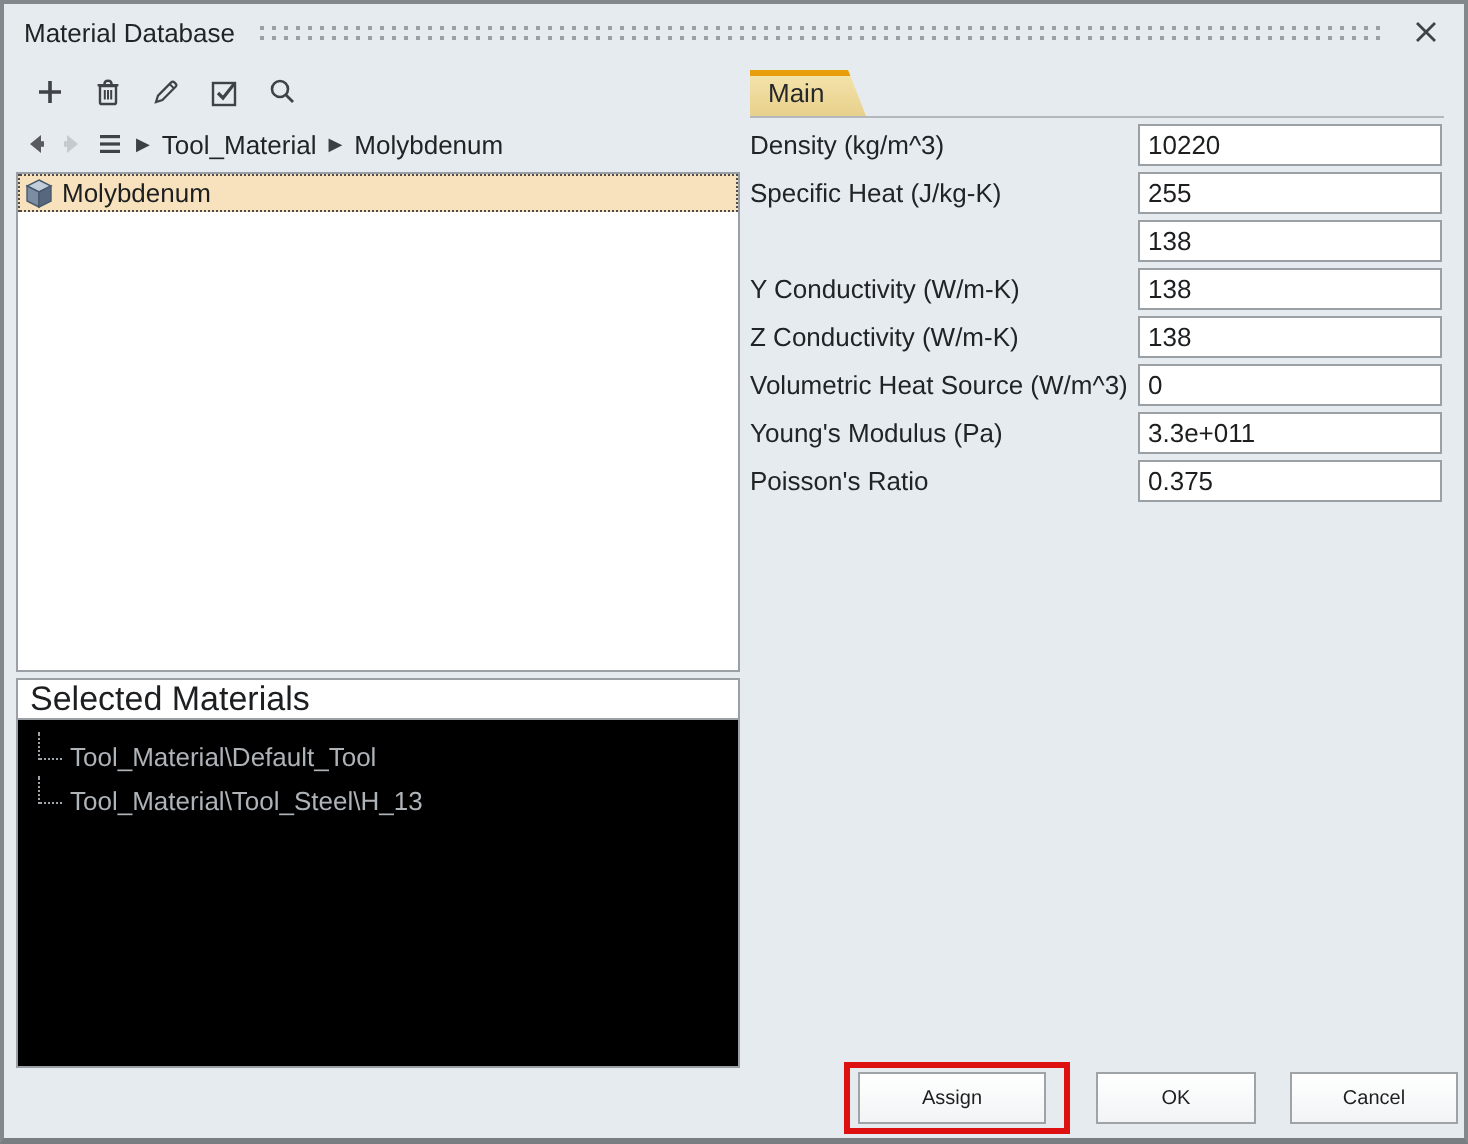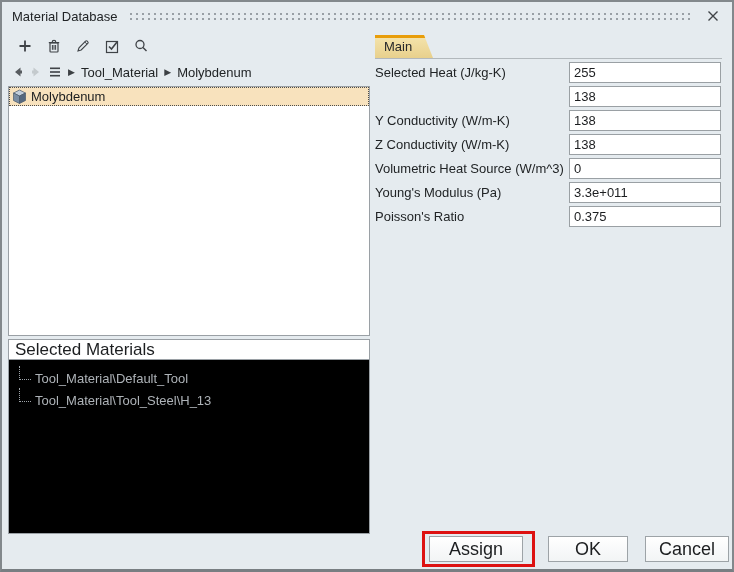--- a/index.html
+++ b/index.html
@@ -113,21 +113,21 @@
     margin-left:auto;width:152px;height:21px;box-sizing:border-box;
     border:1px solid #9aa0a4;background:#ffffff;
     font-family:"Liberation Sans",sans-serif;font-size:13px;color:#1c1e20;
     padding:0 4px;outline:none;
   }
   
   .btn{
     position:absolute;height:26px;box-sizing:border-box;
     background:linear-gradient(#ffffff,#f2f4f5);
     border:1px solid #9da3a7;
-    font-family:"Liberation Sans",sans-serif;font-size:18px;color:#1c1e20;
+    font-family:"Liberation Sans",sans-serif;font-size:10px;color:#1c1e20;
     cursor:pointer;
   }
   .btn-assign{left:427px;top:534px;width:94px;}
   .btn-ok{left:546px;top:534px;width:80px;}
   .btn-cancel{left:643px;top:534px;width:84px;}
   .red-annotation{
     position:absolute;left:420px;top:529px;width:113px;height:36px;
     border:3px solid #dd1111;box-sizing:border-box;
     pointer-events:none;
   }
@@ -232,21 +232,25 @@
   </div>
 
   <div class="tabbar">
     <div class="tab">
       <span>Main</span>
     </div>
   </div>
 
   <div class="form">
     <div class="form-row">
-      <span class="flabel">Selected Heat (J/kg-K)</span>
+      <span class="flabel">Density (kg/m^3)</span>
+      <input type="text" value="10220" style="">
+    </div>
+    <div class="form-row">
+      <span class="flabel">Specific Heat (J/kg-K)</span>
       <input type="text" value="255" style="">
     </div>
     <div class="form-row">
       <input type="text" value="138" style="">
     </div>
     <div class="form-row">
       <span class="flabel">Y Conductivity (W/m-K)</span>
       <input type="text" value="138" style="">
     </div>
     <div class="form-row">

